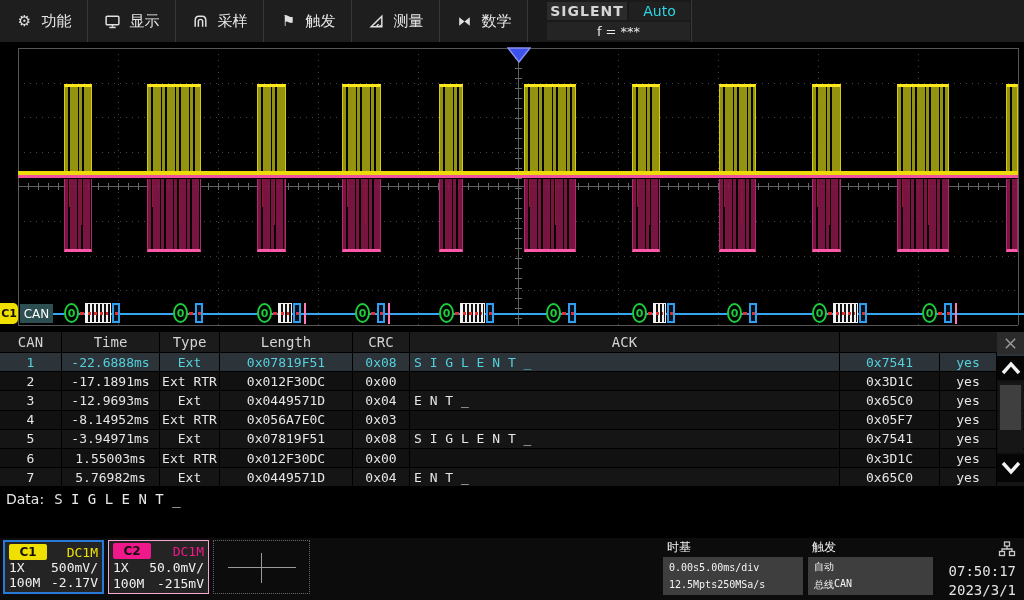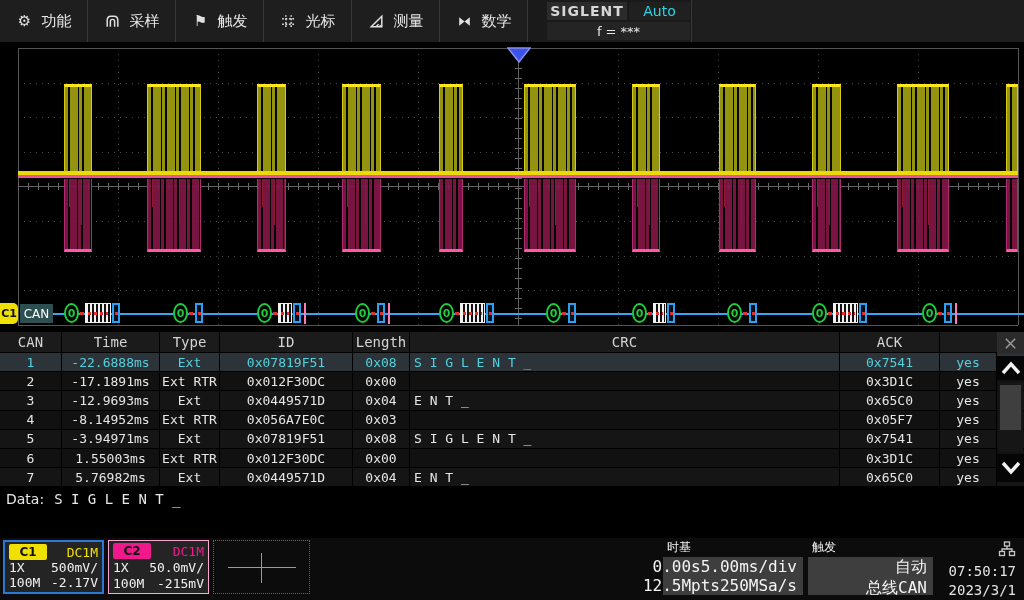--- a/index.html
+++ b/index.html
@@ -117,58 +117,60 @@
              font-family:"DejaVu Sans","Liberation Sans",sans-serif; }
   #addbox { position:absolute; left:213px; top:2px; width:97px; height:54px;
             border:1px dotted #666; }
   #addbox .cross-h { position:absolute; left:14px; top:26px; width:68px; height:1px; background:#9a9a9a; }
   #addbox .cross-v { position:absolute; left:47px; top:12px; width:1px; height:30px; background:#9a9a9a; }
 
   .panel { position:absolute; top:1px; height:56px; }
   .ptitle { color:#f2f2f2; font-size:12px; height:18px; padding-left:4px; }
   .pvals { background:#3e3e3e; height:38px; display:flex; flex-direction:column;
            justify-content:space-evenly; padding:0 6px; }
-  .pvrow { display:flex; justify-content:flex-end;
-           font-family:"DejaVu Sans Mono","Liberation Mono",monospace; font-size:16px; color:#f4f4f4; }
+  .pvrow { display:flex; justify-content:flex-start;
+           font-family:"DejaVu Sans Mono","Liberation Mono",monospace; font-size:10px; color:#f4f4f4; }
   .pvrow span { font-family:inherit; }
   .pvrow .cjk { font-family:"DejaVu Sans","Liberation Sans",sans-serif; }
 
   #sysblock { position:absolute; left:940px; top:0; width:84px; height:62px; text-align:right;
               padding-right:8px; color:#e4e4e4; }
   #sysblock .t { font-family:"DejaVu Sans Mono","Liberation Mono",monospace; font-size:14px; line-height:19px; }
   #lan-ico { margin-top:3px; margin-bottom:1px; display:inline-block; }
 </style>
 </head>
 <body>
 
 <div id="menubar">
   <div class="mi">
     <span class="ic">⚙</span>
     <span>功能</span>
+  </div>
+  <div class="mi">
+    <span class="ic">
+      <svg width="17" height="17" viewBox="0 0 16 16" fill="none" stroke="#e0e0e0" stroke-width="1.4">
+        <rect x="2" y="3" width="12" height="8" rx="1"></rect>
+          <line x1="8" y1="11" x2="8" y2="13"></line>
+          <line x1="5" y1="13.6" x2="11" y2="13.6"></line>
+      </svg>
+    </span>
+    <span>显示</span>
   </div>
   <div class="mi">
     <span class="ic">
       <svg width="17" height="17" viewBox="0 0 16 16" fill="none" stroke="#e0e0e0" stroke-width="1.4">
         <path d="M3 13 V7 Q3 3 6.5 3 H9.5 Q13 3 13 7 V13"></path>
           <path d="M6 13 V8 Q6 6 8 6 Q10 6 10 8 V13"></path>
       </svg>
     </span>
     <span>采样</span>
   </div>
   <div class="mi">
     <span class="ic">⚑</span>
     <span>触发</span>
-  </div>
-  <div class="mi">
-    <span class="ic">
-      <svg width="17" height="17" viewBox="0 0 16 16" fill="none" stroke="#e0e0e0" stroke-width="1.4" stroke-dasharray="1.6 1.6">
-        <path d="M5.5 2 V14 M10.5 2 V14 M2 5.5 H14 M2 10.5 H14"></path>
-      </svg>
-    </span>
-    <span>光标</span>
   </div>
   <div class="mi">
     <span class="ic">
       <svg width="17" height="17" viewBox="0 0 16 16" fill="none" stroke="#e0e0e0" stroke-width="1.4">
         <path d="M3 13 L13 13 L13 3 Z"></path>
           <path d="M7.5 13 L10 10.5 M10.5 13 L12 11.5"></path>
       </svg>
     </span>
     <span>测量</span>
   </div>
@@ -339,21 +341,20 @@
         <span class="fpink"></span>
       </div>
     </div>
 </div>
 
 <div id="dtable">
   <div class="thead">
     <div class="tcell">CAN</div>
     <div class="tcell">Time</div>
     <div class="tcell">Type</div>
-    <div class="tcell">ID</div>
     <div class="tcell">Length</div>
     <div class="tcell">CRC</div>
     <div class="tcell">ACK</div>
   </div>
   <div id="tbody">
       <div class="trow sel">
         <div class="tcell c0">1</div>
         <div class="tcell c1">-22.6888ms</div>
         <div class="tcell c2">Ext</div>
         <div class="tcell c3">0x07819F51</div>

